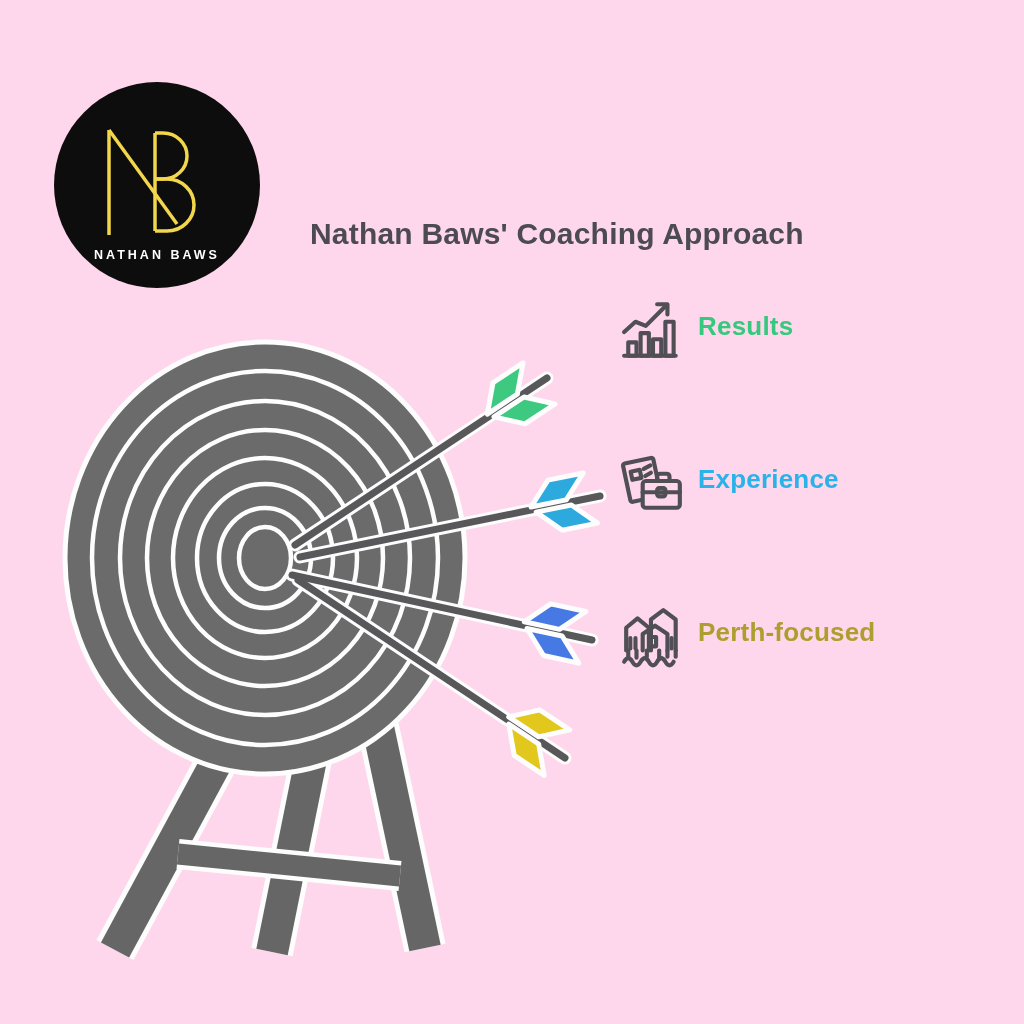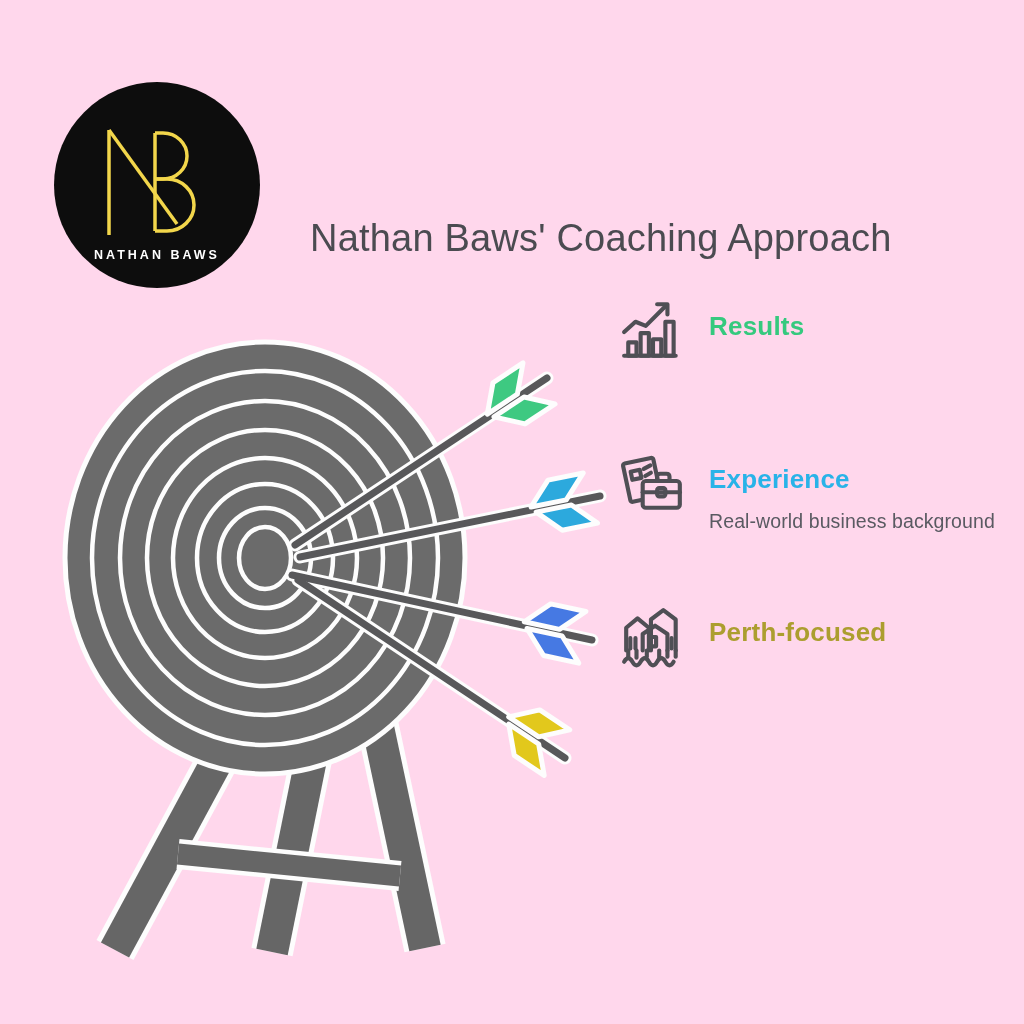--- a/index.html
+++ b/index.html
@@ -6,31 +6,31 @@
   body{font-family:"Liberation Sans", sans-serif;}
   #canvas{position:relative;width:1024px;height:1024px;background:#ffd7ec;overflow:hidden;}
 
   
   .logo{position:absolute;left:54px;top:82px;width:206px;height:206px;background:#0d0d0d;border-radius:50%;}
   .logo svg{position:absolute;left:38px;top:26px;}
   .brand-name{position:absolute;left:0;right:0;bottom:26px;text-align:center;color:#ffffff;
     font-size:12.5px;font-weight:bold;letter-spacing:3px;}
 
   
-  .page-title{position:absolute;left:310px;top:217px;font-size:38px;font-weight:normal;color:#4b4b51;letter-spacing:0.2px;text-align:right;}
+  .page-title{position:absolute;left:310px;top:217px;font-size:30px;font-weight:bold;color:#4b4b51;letter-spacing:0.2px;text-align:right;}
 
   
   .illus{position:absolute;left:20px;top:330px;width:600px;height:670px;overflow:visible;}
 
   
   .features{position:absolute;left:620px;top:293px;width:390px;}
   .feature{display:flex;align-items:flex-start;height:153px;}
   .f-icon{width:66px;height:66px;flex:0 0 66px;margin-top:4px;}
   .f-icon svg{width:66px;height:66px;}
-  .f-text{margin-left:23px;}
+  .f-text{margin-left:12px;}
   .f-title{font-size:26px;font-weight:bold;margin-top:18px;letter-spacing:0.2px;}
   .f-desc{font-size:19.5px;color:#5a5a62;margin-top:15px;letter-spacing:0.1px;}
 
   .icon-stroke{fill:none;stroke:#4f4f55;stroke-width:4;stroke-linecap:round;stroke-linejoin:round;}
 </style>
 </head>
 <body>
 
 <div id="canvas" style="background: rgb(255, 215, 236);">
 
@@ -146,21 +146,20 @@
             </g>
             <rect x="22" y="30" width="36" height="26" rx="3" fill="#ffd7ec"></rect>
             <path d="M36,30 v-4 q0,-3 3,-3 h6 q3,0 3,3 v4"></path>
             <path d="M22,41 H58"></path>
             <rect x="36" y="37" width="8" height="8" rx="2"></rect>
           </g>
         </svg>
       </div>
       <div class="f-text">
         <div class="f-title" style="color: rgb(41, 179, 232);">Experience</div>
-        <div class="f-desc">Real-world business background</div>
       </div>
     </div>
 
 
     <div class="feature">
       <div class="f-icon">
         <svg viewBox="0 0 64 64">
           <g class="icon-stroke" stroke-width="3.6">
             <path d="M6,46 V24 L17,15 L28,24 V46"></path>
             <path d="M30,46 V16 L42,7 L54,16 V46"></path>

